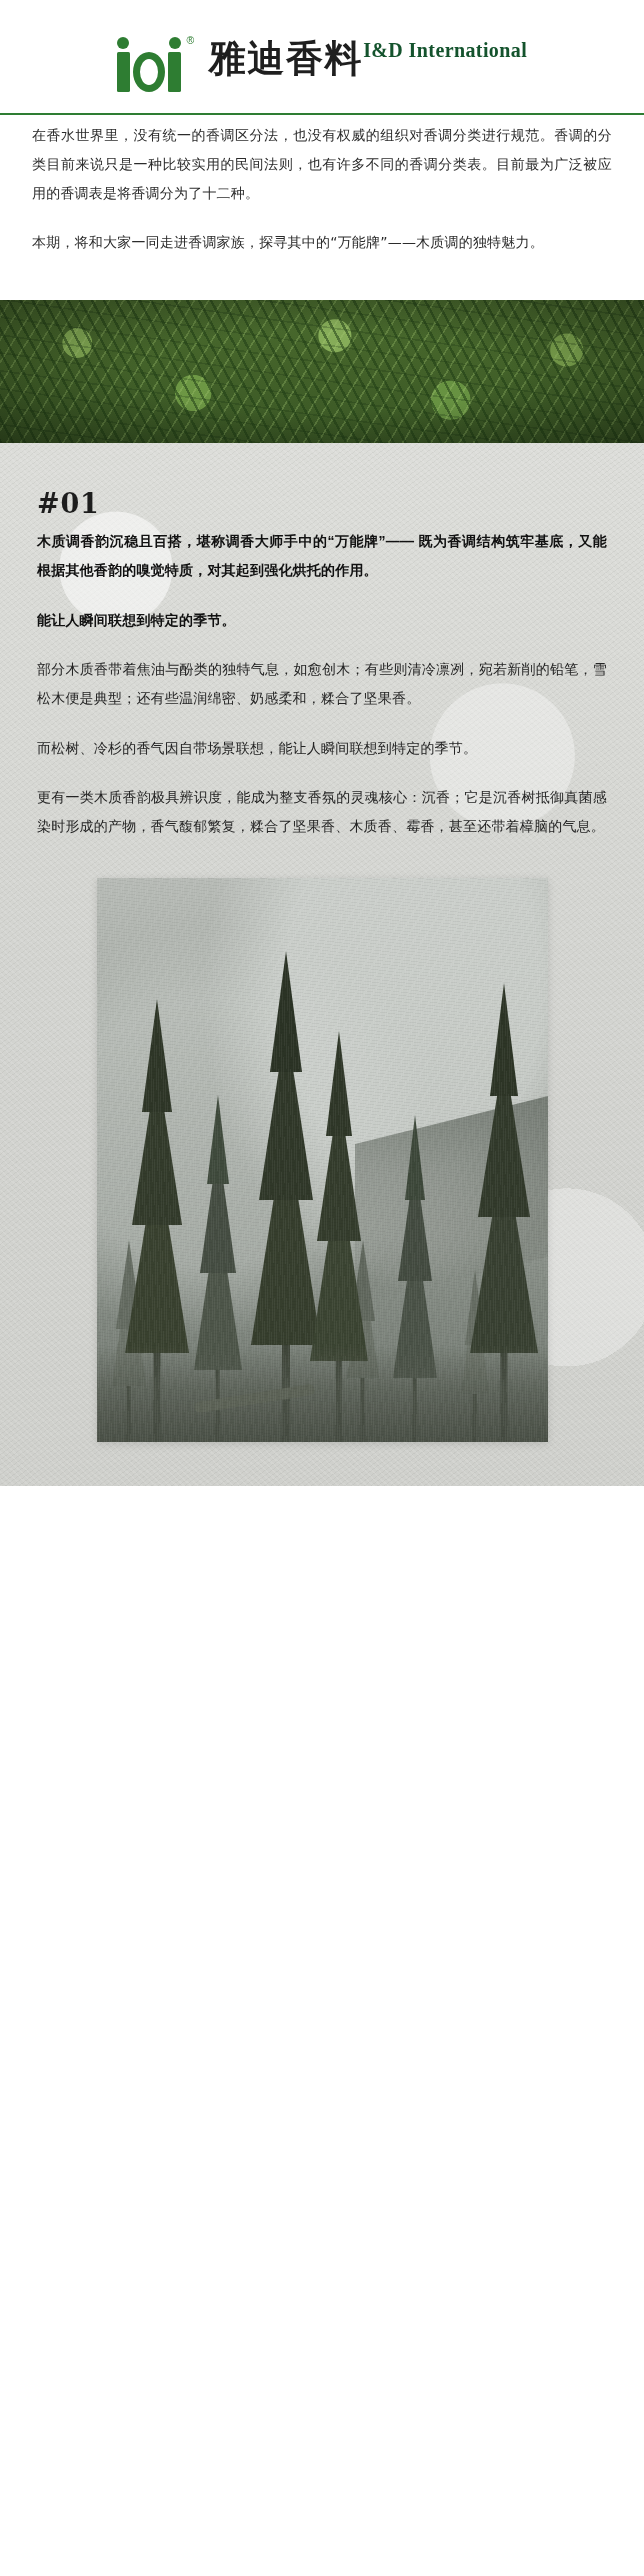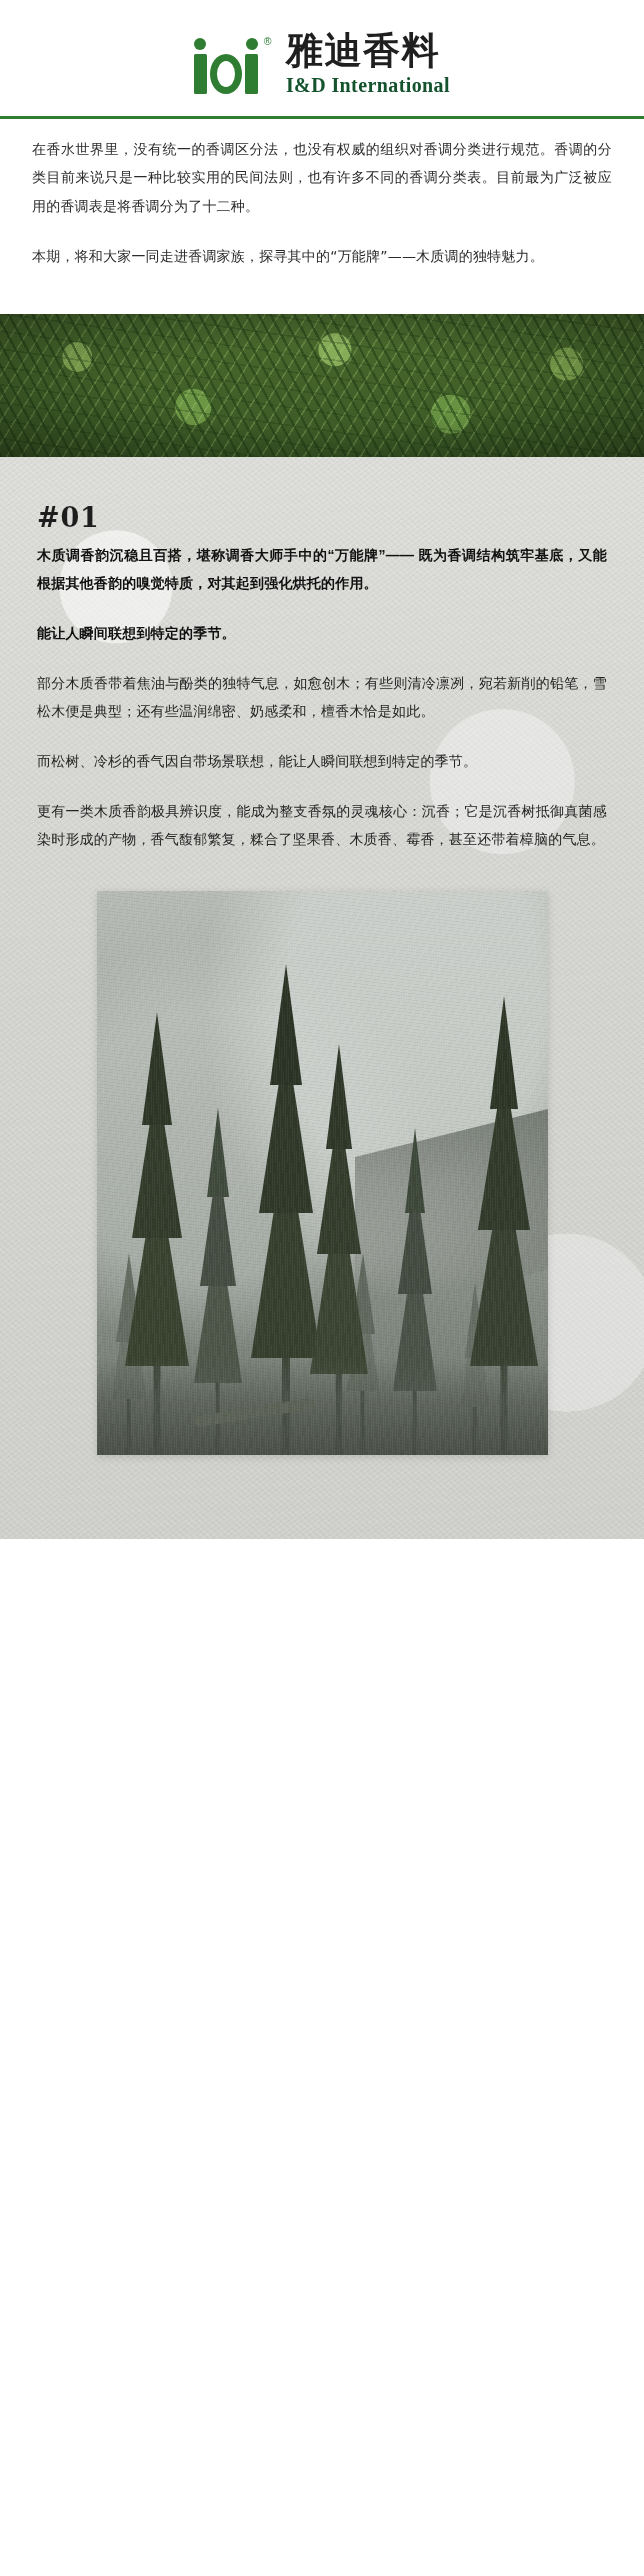--- a/index.html
+++ b/index.html
@@ -67,21 +67,21 @@
   .logo-mark .dot.d2 { left: 52px; }
   .logo-reg {
     position: absolute;
     right: -13px;
     top: 1.6px;
     font-size: 10.5px;
     color: #2e7d32;
   }
   .logo-text {
     display: flex;
-    flex-direction: column;
+    flex-direction: row;
     justify-content: center;
     line-height: 1;
     margin-left: 13px;
   }
   .logo-cn {
     font-family: "DejaVu Sans", "Liberation Sans", sans-serif;
     font-size: 37px;
     font-weight: bold;
     color: #1f1f1f;
     letter-spacing: 1.6px;
@@ -95,21 +95,21 @@
     letter-spacing: 0.4px;
   }
   .logo-divider {
     height: 2.4px;
     background: #2e7d32;
     width: 100%;
   }
 
   
   .intro {
-    padding: 16px 32px 27px 32px;
+    padding: 6px 32px 27px 32px;
     background: #ffffff;
   }
   .intro p {
     font-family: "DejaVu Sans", "Liberation Sans", sans-serif;
     font-size: 14px;
     line-height: 2.05;
     color: #2b2b2b;
     margin: 0 0 21px 0;
     text-align: justify;
     letter-spacing: 0.2px;
@@ -146,21 +146,21 @@
   }
   .hero .vig {
     position: absolute;
     inset: 0;
     background: radial-gradient(ellipse at 50% 50%, rgba(0,0,0,0) 40%, rgba(0,0,0,0.35) 100%);
   }
 
   
   .section {
     position: relative;
-    padding: 45px 0 84px 0;
+    padding: 45px 0 44px 0;
     background-color: #d7d8d4;
     background-image:
       radial-gradient(circle at 18% 12%, rgba(255,255,255,0.55) 0 56px, rgba(0,0,0,0) 57px),
       radial-gradient(circle at 78% 30%, rgba(255,255,255,0.35) 0 72px, rgba(0,0,0,0) 73px),
       radial-gradient(circle at 40% 62%, rgba(160,160,155,0.35) 0 97px, rgba(0,0,0,0) 97px),
       radial-gradient(circle at 88% 80%, rgba(255,255,255,0.30) 0 89px, rgba(0,0,0,0) 89px),
       repeating-linear-gradient(43deg, rgba(255,255,255,0.10) 0 1.6px, rgba(0,0,0,0.0) 1.6px 4.8px),
       repeating-linear-gradient(-37deg, rgba(120,120,115,0.10) 0 0.8px, rgba(0,0,0,0.0) 0.8px 4px),
       linear-gradient(180deg, #dcddd9 0%, #d3d4d0 50%, #cfd0cc 100%);
   }
@@ -309,21 +309,21 @@
     <div class="needles"></div>
     <div class="vig"></div>
   </div>
 
   <div class="section">
     <div class="section-inner">
       <div class="sec-num">#01</div>
       <div class="sec-body">
         <p class="bold">木质调香韵沉稳且百搭，堪称调香大师手中的“万能牌”—— 既为香调结构筑牢基底，又能根据其他香韵的嗅觉特质，对其起到强化烘托的作用。</p>
         <p class="bold">能让人瞬间联想到特定的季节。</p>
-        <p>部分木质香带着焦油与酚类的独特气息，如愈创木；有些则清冷凛冽，宛若新削的铅笔，雪松木便是典型；还有些温润绵密、奶感柔和，檀香木恰是如此。</p>
+        <p>部分木质香带着焦油与酚类的独特气息，如愈创木；有些则清冷凛冽，宛若新削的铅笔，雪松木便是典型；还有些温润绵密、奶感柔和，糅合了坚果香。</p>
         <p>而松树、冷杉的香气因自带场景联想，能让人瞬间联想到特定的季节。</p>
         <p>更有一类木质香韵极具辨识度，能成为整支香氛的灵魂核心：沉香；它是沉香树抵御真菌感染时形成的产物，香气馥郁繁复，糅合了坚果香、木质香、霉香，甚至还带着樟脑的气息。</p>
       </div>
     </div>
 
     <div class="photo-wrap">
       <div class="photo-sky"></div>
       <div class="photo-fog"></div>
       <div class="ridge"></div>
 

